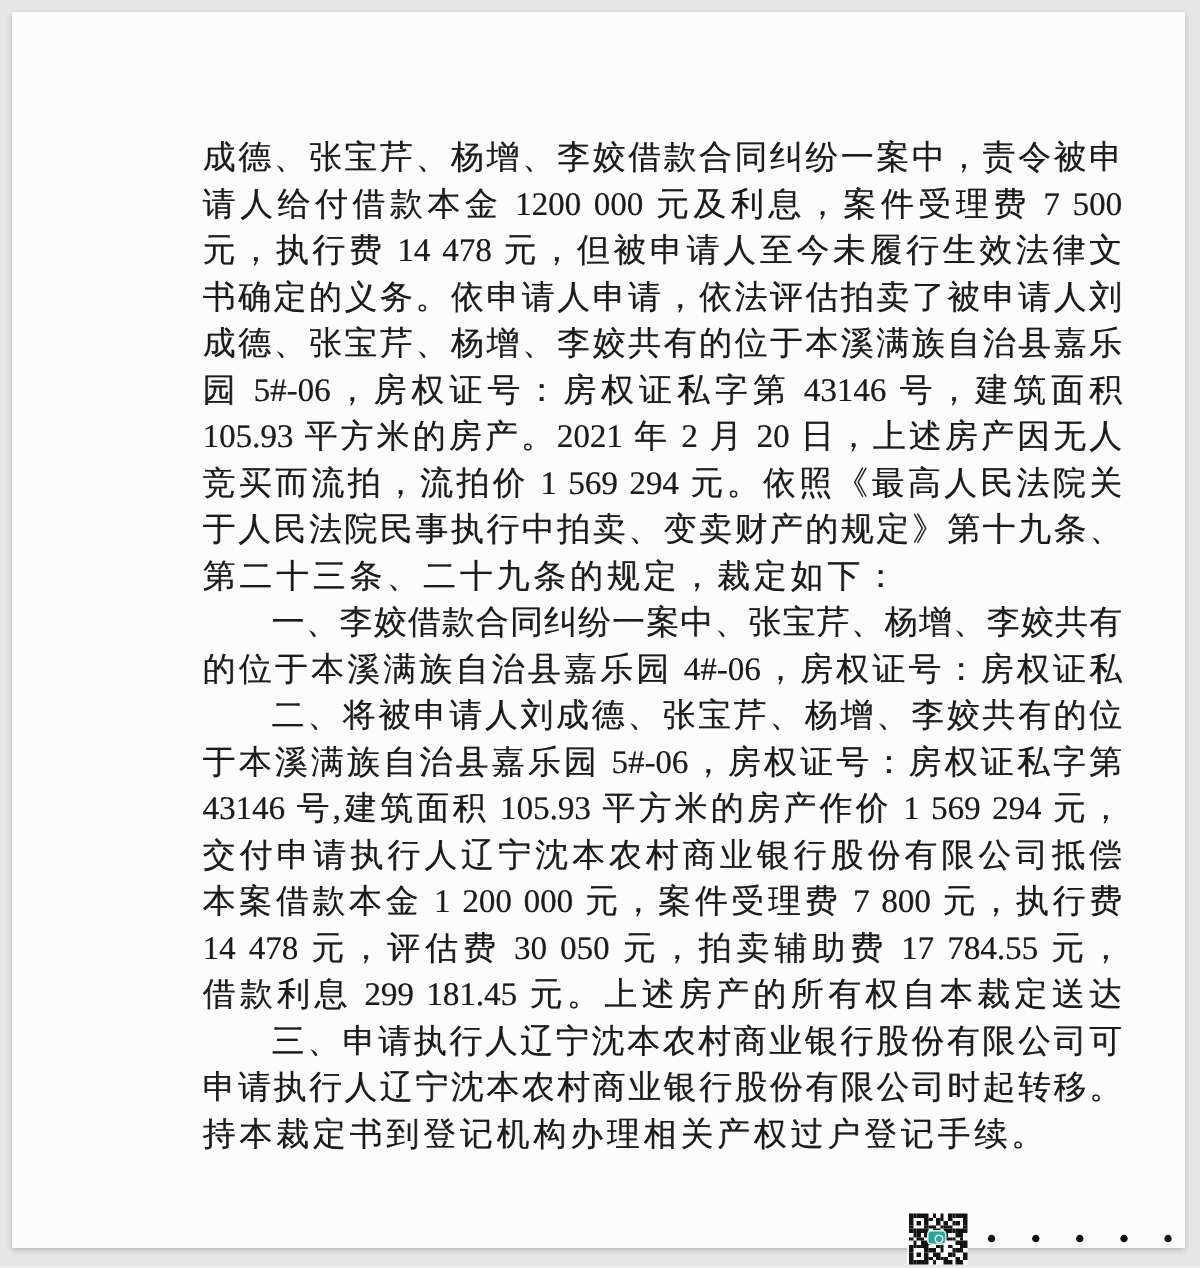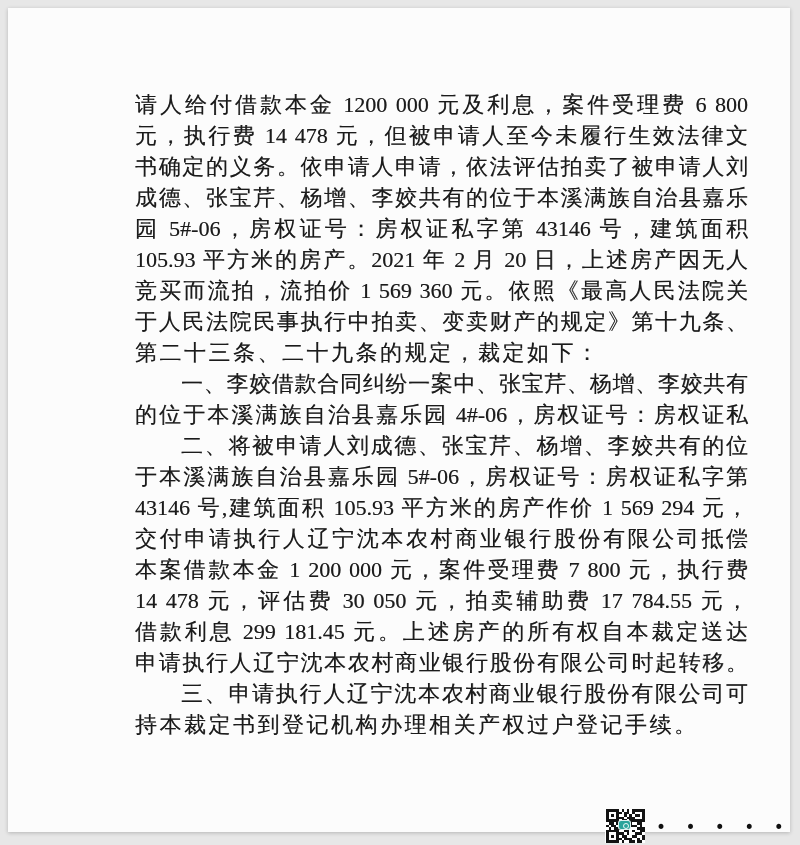--- a/index.html
+++ b/index.html
@@ -82,40 +82,41 @@
     font-family:"DejaVu Sans",sans-serif;
     white-space:nowrap;
   }
 </style>
 </head>
 <body>
 
 <div class="page">
 
   <div class="textblock">
-    <div class="line">请人给付借款本金 1200 000 元及利息，案件受理费 6 800</div>
+    <div class="line">成德、张宝芹、杨增、李姣借款合同纠纷一案中，责令被申</div>
+    <div class="line">请人给付借款本金 1200 000 元及利息，案件受理费 7 500</div>
     <div class="line">元，执行费 14 478 元，但被申请人至今未履行生效法律文</div>
     <div class="line">书确定的义务。依申请人申请，依法评估拍卖了被申请人刘</div>
     <div class="line">成德、张宝芹、杨增、李姣共有的位于本溪满族自治县嘉乐</div>
     <div class="line">园 5#-06，房权证号：房权证私字第 43146 号，建筑面积</div>
     <div class="line">105.93 平方米的房产。2021 年 2 月 20 日，上述房产因无人</div>
-    <div class="line">竞买而流拍，流拍价 1 569 360 元。依照《最高人民法院关</div>
+    <div class="line">竞买而流拍，流拍价 1 569 294 元。依照《最高人民法院关</div>
     <div class="line">于人民法院民事执行中拍卖、变卖财产的规定》第十九条、</div>
     <div class="line end">第二十三条、二十九条的规定，裁定如下：</div>
     <div class="line indent">一、李姣借款合同纠纷一案中、张宝芹、杨增、李姣共有</div>
     <div class="line">的位于本溪满族自治县嘉乐园 4#-06，房权证号：房权证私</div>
     <div class="line indent">二、将被申请人刘成德、张宝芹、杨增、李姣共有的位</div>
     <div class="line">于本溪满族自治县嘉乐园 5#-06，房权证号：房权证私字第</div>
     <div class="line">43146 号,建筑面积 105.93 平方米的房产作价 1 569 294 元，</div>
     <div class="line">交付申请执行人辽宁沈本农村商业银行股份有限公司抵偿</div>
     <div class="line">本案借款本金 1 200 000 元，案件受理费 7 800 元，执行费</div>
     <div class="line">14 478 元，评估费 30 050 元，拍卖辅助费 17 784.55 元，</div>
     <div class="line">借款利息 299 181.45 元。上述房产的所有权自本裁定送达</div>
+    <div class="line indent">三、申请执行人辽宁沈本农村商业银行股份有限公司可</div>
     <div class="line">申请执行人辽宁沈本农村商业银行股份有限公司时起转移。</div>
-    <div class="line indent">三、申请执行人辽宁沈本农村商业银行股份有限公司可</div>
     <div class="line end">持本裁定书到登记机构办理相关产权过户登记手续。</div>
   </div>
 
   <div class="qr">
     <div class="modules">
         <div style="left: 0px; top: 0px;"></div>
         <div style="left: 2.6px; top: 0px;"></div>
         <div style="left: 5.2px; top: 0px;"></div>
         <div style="left: 7.8px; top: 0px;"></div>
         <div style="left: 10.4px; top: 0px;"></div>

